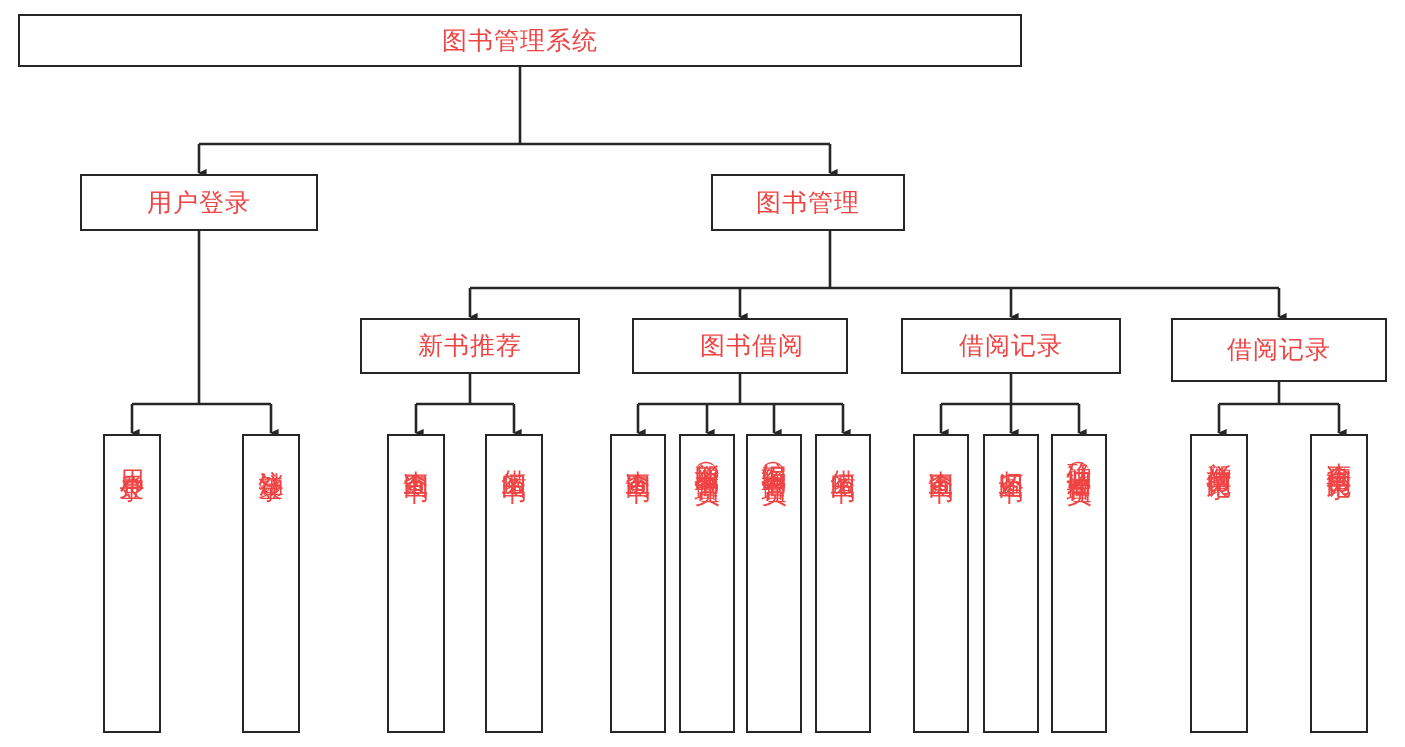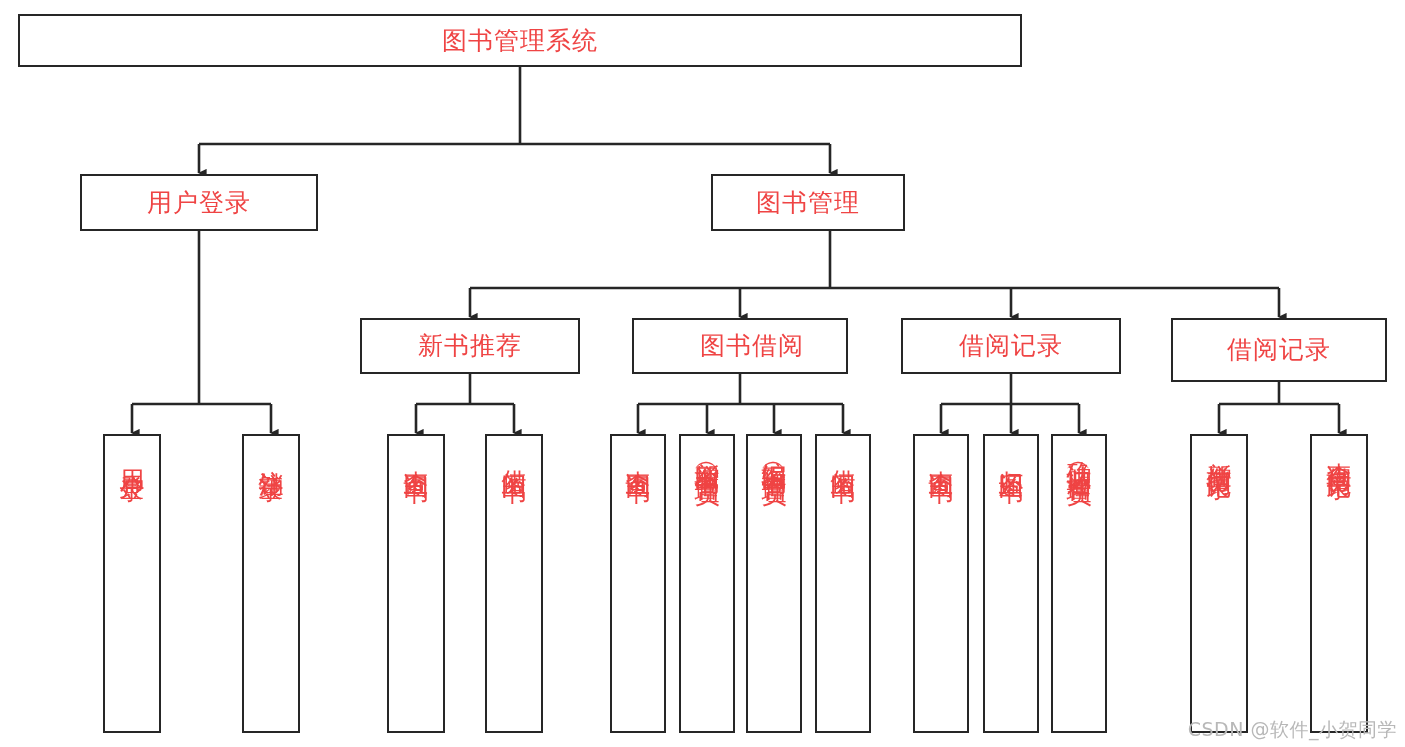--- a/index.html
+++ b/index.html
@@ -178,14 +178,13 @@
         <span class="label">确认归还（管理员）</span>
       </div>
       <div class="node vert tall-text" style="left: 1190px; top: 434px; width: 58px; height: 299px;">
         <span class="label">新增借阅记录</span>
       </div>
       <div class="node vert tall-text" style="left: 1310px; top: 434px; width: 58px; height: 299px;">
         <span class="label">查询借阅记录</span>
       </div>
     </div>
 
-  <div id="watermark">CSDN @软件_小贺同学</div>
 </div>
 
 </body></html>

